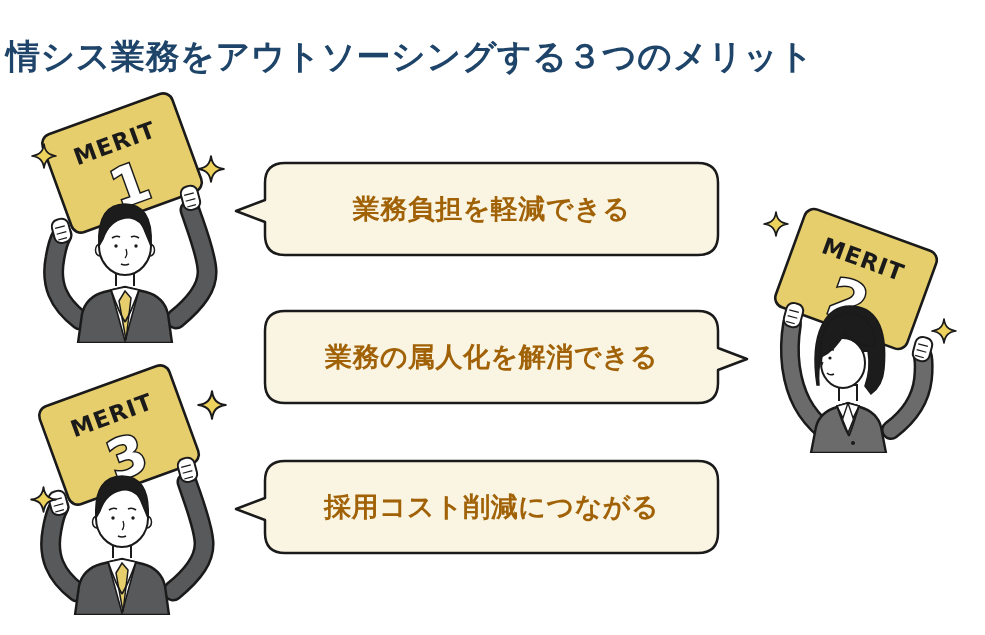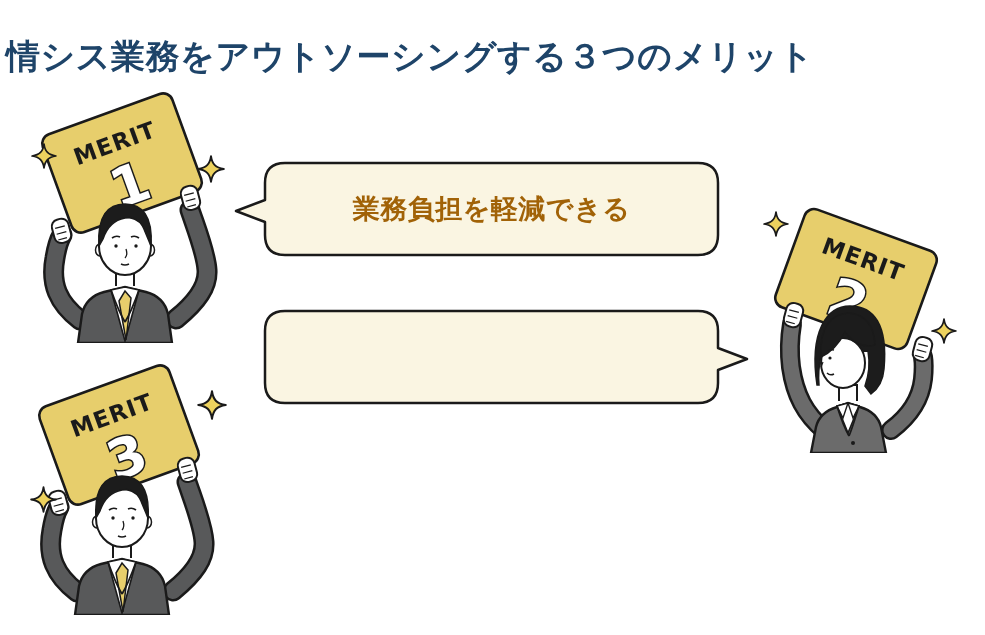--- a/index.html
+++ b/index.html
@@ -174,22 +174,29 @@
     <svg width="520" height="98" viewBox="0 0 520 98">
       <path d="M52 3 L465 3 Q485 3 485 23 L485 75 Q485 95 465 95 L52 95 Q32 95 32 75 L32 62 L3 51 L32 40 L32 23 Q32 3 52 3 Z" fill="#faf5e2" stroke="#1a1a1a" stroke-width="2.5" stroke-linejoin="round"></path>
     </svg>
     <div class="bubble-text">業務負担を軽減できる</div>
   </div>
 
   <div class="bubble tail-right" style="left:250px;top:308px;">
     <svg width="520" height="98" viewBox="0 0 520 98">
       <path d="M35 3 L448 3 Q468 3 468 23 L468 40 L497 51 L468 62 L468 75 Q468 95 448 95 L35 95 Q15 95 15 75 L15 23 Q15 3 35 3 Z" fill="#faf5e2" stroke="#1a1a1a" stroke-width="2.5" stroke-linejoin="round"></path>
     </svg>
+    <div class="bubble-text">業務の属人化を解消できる</div>
   </div>
 
+  <div class="bubble tail-left" style="left:233px;top:458px;">
+    <svg width="520" height="98" viewBox="0 0 520 98">
+      <path d="M52 3 L465 3 Q485 3 485 23 L485 75 Q485 95 465 95 L52 95 Q32 95 32 75 L32 62 L3 51 L32 40 L32 23 Q32 3 52 3 Z" fill="#faf5e2" stroke="#1a1a1a" stroke-width="2.5" stroke-linejoin="round"></path>
+    </svg>
+    <div class="bubble-text">採用コスト削減につながる</div>
+  </div>
 
   <svg class="abs" style="left:31px;top:143px;" width="26" height="26" viewBox="0 0 24 24">
     <path d="M12 1 C13 8 16 11 23 12 C16 13 13 16 12 23 C11 16 8 13 1 12 C8 11 11 8 12 1 Z" fill="#edd25e" stroke="#1a1a1a" stroke-width="1.6" stroke-linejoin="round"></path>
   </svg>
   <svg class="abs" style="left:197px;top:155px;" width="28" height="28" viewBox="0 0 24 24">
     <path d="M12 1 C13 8 16 11 23 12 C16 13 13 16 12 23 C11 16 8 13 1 12 C8 11 11 8 12 1 Z" fill="#edd25e" stroke="#1a1a1a" stroke-width="1.6" stroke-linejoin="round"></path>
   </svg>
   <svg class="abs" style="left:763px;top:211px;" width="26" height="26" viewBox="0 0 24 24">
     <path d="M12 1 C13 8 16 11 23 12 C16 13 13 16 12 23 C11 16 8 13 1 12 C8 11 11 8 12 1 Z" fill="#edd25e" stroke="#1a1a1a" stroke-width="1.6" stroke-linejoin="round"></path>
   </svg>

